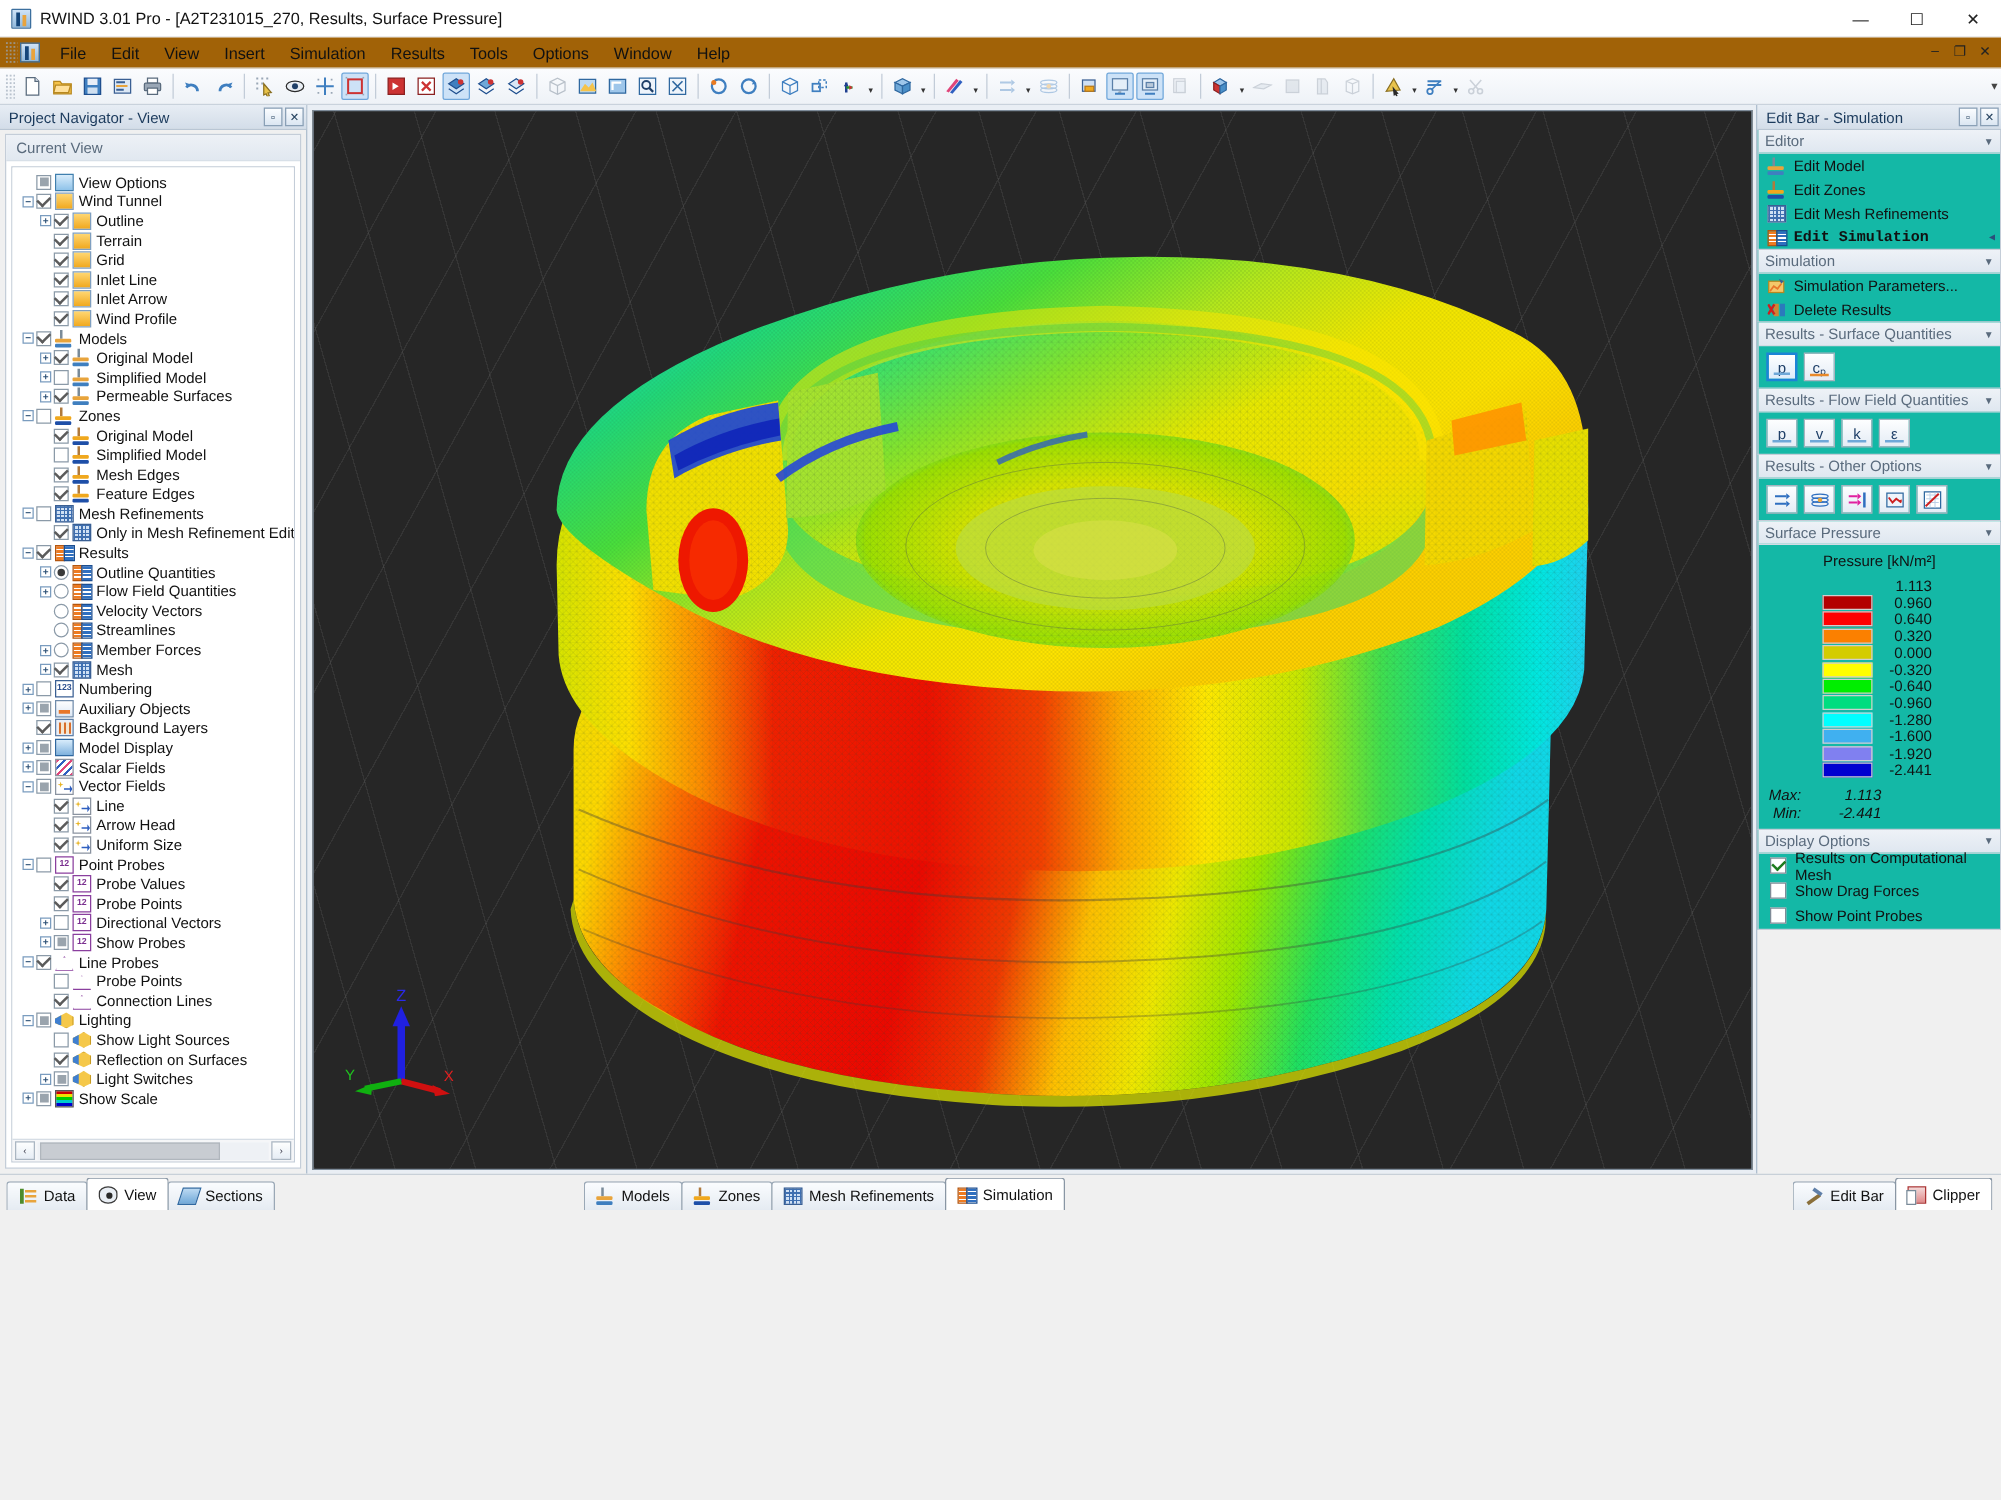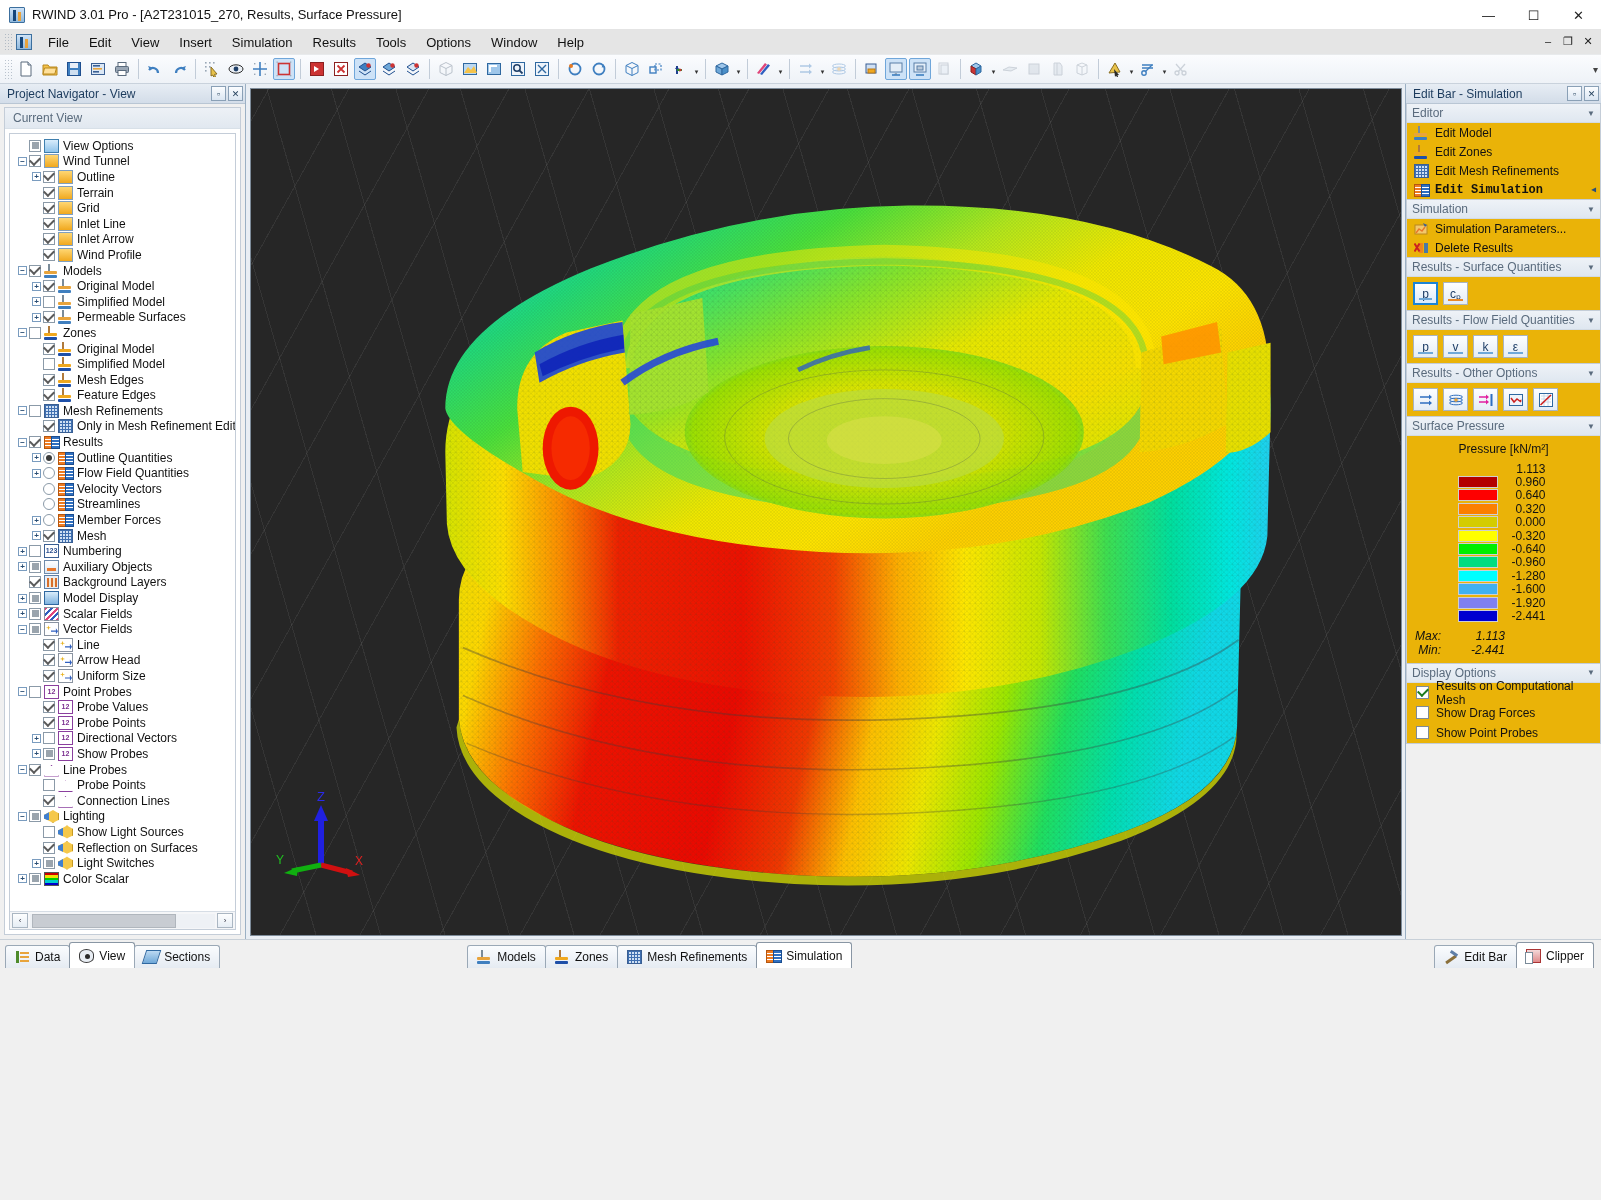--- a/index.html
+++ b/index.html
@@ -43,21 +43,21 @@
   .titlebar-text { font-size: 13px; color: #111; }
   .win-controls { position: absolute; right: 0; top: 0; display: flex; height: 30px; }
   .win-btn {
     width: 45px; height: 30px; display: flex; align-items: center; justify-content: center;
     font-size: 13px; color: #222;
   }
 
   
   .menubar {
     height: 25px; flex: 0 0 25px;
-    background: #e5e5e5;
+    background: #a16207;
     display: flex; align-items: center;
     position: relative;
     border-bottom: 1px solid #e8eaec;
     text-align: right;
   }
   .menu-grip {
     width: 10px; height: 18px; margin-left: 4px;
     background-image: radial-gradient(#9aa7b6 40%, transparent 41%);
     background-size: 3px 3px; opacity:.7;
   }
@@ -303,21 +303,21 @@
       repeating-linear-gradient(-61deg, rgba(150,150,150,.13) 0 1px, transparent 1px 70px);
   }
   .axis-ind { position:absolute; left: 25px; bottom: 58px; width: 90px; height: 90px; }
 
   
   .right-panel {
     width: 196px; flex: 0 0 196px;
     background:#f0f0f0; display:flex; flex-direction:column;
     border-left: 1px solid #9bb0c4;
   }
-  .rp-group { margin: 0; background:#eab308; border:1px solid #c4cdd8; border-top:none; }
+  .rp-group { margin: 0; background:#14b8a6; border:1px solid #c4cdd8; border-top:none; }
   .rp-head {
     height: 19px; background: linear-gradient(#eef2f7,#dfe7f0);
     display:flex; align-items:center; padding: 0 5px;
     font-size: 12px; color:#5a6b7d; border-bottom:1px solid #d3dbe4;
   }
   .rp-head .rp-caret { margin-left:auto; font-size:8px; color:#5a6b7d; }
   .rp-item {
     display:flex; align-items:center; height: 19px; padding-left:7px;
     font-size: 12px; color:#111;
   }
@@ -1051,21 +1051,21 @@
               <div class="tnode indent-1">
                 <span class="t-exp">+</span>
                 <span class="t-cb part"></span>
                 <span class="t-icon ic-light"></span>
                 <span class="t-label">Light Switches</span>
               </div>
               <div class="tnode indent-0">
                 <span class="t-exp">+</span>
                 <span class="t-cb part"></span>
                 <span class="t-icon ic-colorscale"></span>
-                <span class="t-label">Color Scalar</span>
+                <span class="t-label">Show Scale</span>
               </div>
             </div>
           <div class="tree-hscroll">
             <div class="hs-btn">‹</div>
             <div class="hs-track">
                 <div class="hs-thumb"></div>
               </div>
             <div class="hs-btn">›</div>
           </div>
         </div>

